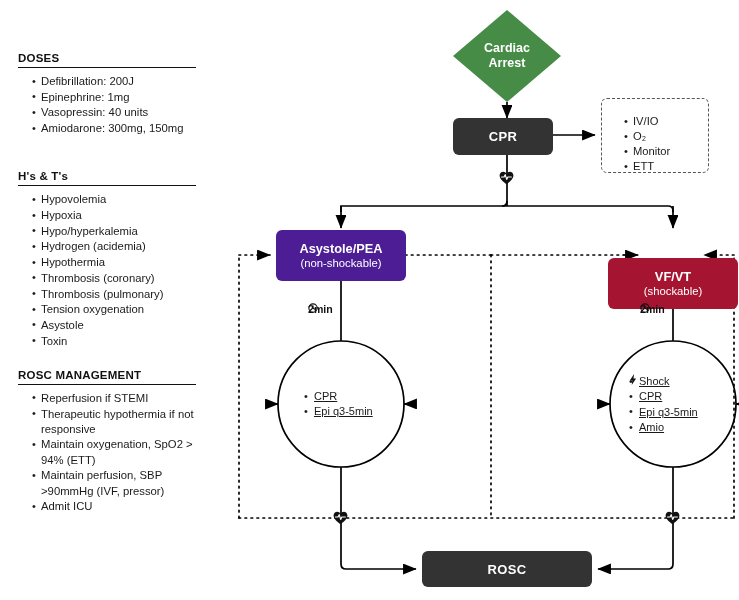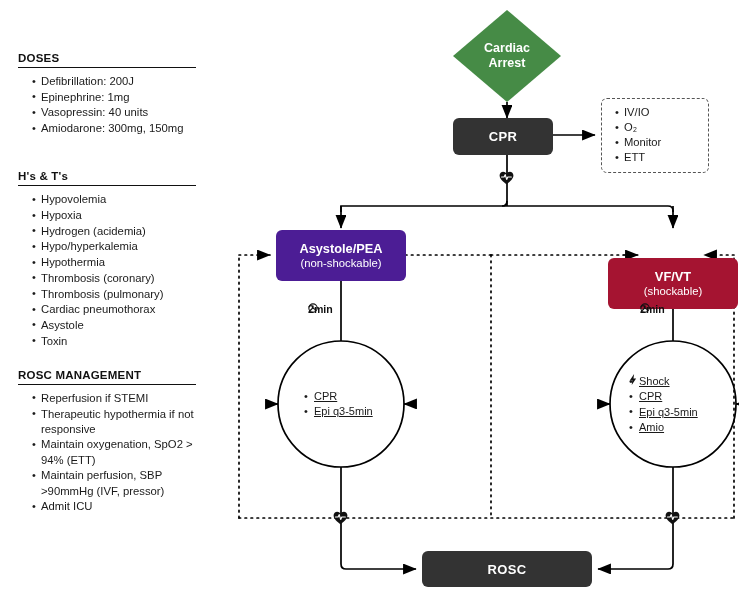--- a/index.html
+++ b/index.html
@@ -116,21 +116,21 @@
 
   .dashed-box {
     position: absolute;
     left: 589px; top: 98px;
     width: 108px; height: 75px;
     border: 1.6px dashed #555;
     border-radius: 6px;
     box-sizing: border-box;
   }
   .dashed-list {
-    margin: 0; padding: 6px 0 0 13px;
+    margin: 9px; padding: 6px 0 0 13px;
     list-style: none;
   }
   .dashed-list li {
     font-size: 11.2px;
     line-height: 15px;
     color: #1a1a1a;
     position: relative;
     padding-left: 9px;
   }
   .dashed-list li::before {
@@ -186,26 +186,26 @@
       <li>Amiodarone: 300mg, 150mg</li>
     </ul>
   </div>
 
   <div class="panel-section" style="margin-top:34px">
     <div class="panel-title">H's &amp; T's</div>
     <div class="panel-rule"></div>
     <ul class="panel-list">
       <li>Hypovolemia</li>
       <li>Hypoxia</li>
+      <li>Hypo/hyperkalemia</li>
       <li>Hydrogen (acidemia)</li>
-      <li>Hypo/hyperkalemia</li>
       <li>Hypothermia</li>
       <li>Thrombosis (coronary)</li>
       <li>Thrombosis (pulmonary)</li>
-      <li>Cardiac pneumothorax</li>
+      <li>Tension oxygenation</li>
       <li>Asystole</li>
       <li>Toxin</li>
     </ul>
   </div>
 
   <div class="panel-section" style="margin-top:18px">
     <div class="panel-title">ROSC MANAGEMENT</div>
     <div class="panel-rule"></div>
     <ul class="panel-list">
       <li>Reperfusion if STEMI</li>

